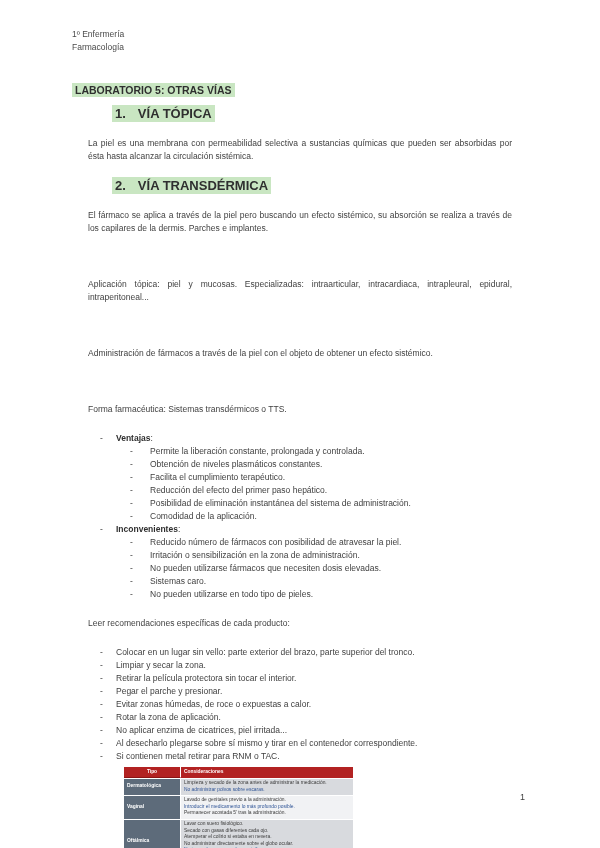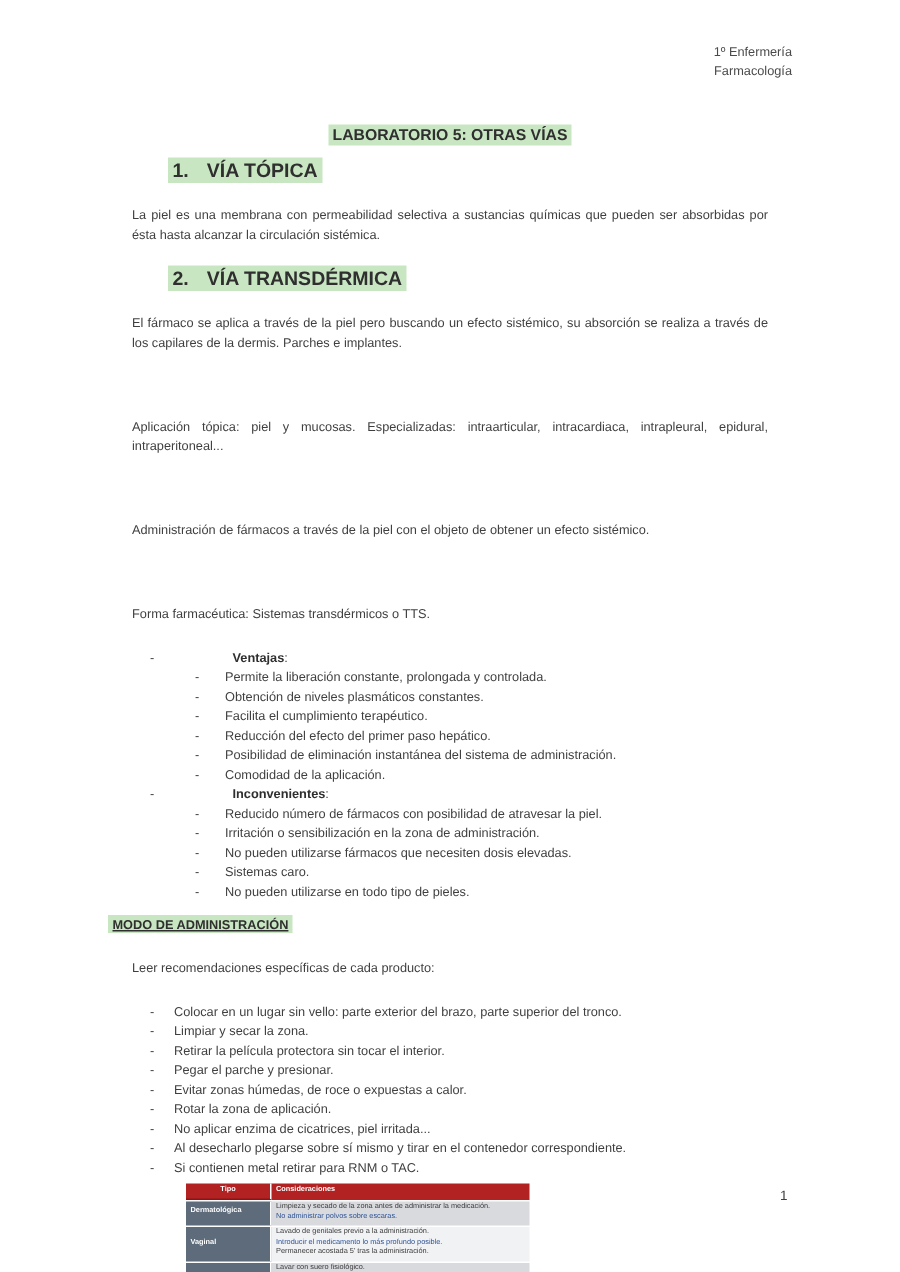--- a/index.html
+++ b/index.html
@@ -6,36 +6,36 @@
   .page{
     position:relative;
     width:600px;height:848px;
     background:#ffffff;
     font-family:"Liberation Sans","DejaVu Sans",sans-serif;
     color:#3f3f3f;
     box-sizing:border-box;
     padding:28px 72px 0 72px;
     overflow:hidden;
   }
-  .hdr-right{ text-align:right; font-size:8.5px; line-height:13px; color:#4a4a4a;}
-  .title-row{ text-align:center; margin-top:30px; font-size:10.5px; font-weight:bold; color:#2f2f2f;}
+  .hdr-right{ font-size:8.5px; line-height:13px; color:#4a4a4a;}
+  .title-row{ margin-top:30px; font-size:10.5px; font-weight:bold; color:#2f2f2f;}
   .hl{ background:var(--hl); padding:1px 3px;}
   .sec-head{ margin-left:40px; margin-top:11px; font-size:13px; font-weight:bold; color:#2f2f2f; line-height:14px;}
   .sec-head .num{ margin-right:12px;}
   .para{ font-size:8.5px; line-height:13px; text-align:justify; color:#3f3f3f; margin:16px;}
   .gap{ height:11px;}
   .modo-head{ margin-top:8px; font-size:8.5px; font-weight:bold; color:#2f2f2f; line-height:14px;}
   .modo-head .hl{ text-decoration:underline;}
   .list{ font-size:8.5px; line-height:13px; color:#3f3f3f;}
   .li{ display:flex; align-items:flex-start;}
   .lvl1 .li{ margin-left:28px;}
   .lvl1 .dash{ width:16px; flex:none;}
   .lvl2 .li{ margin-left:58px;}
   .lvl2 .dash{ width:20px; flex:none;}
-  .li-label{ font-weight:bold; color:#2f2f2f;margin-left:39px;}
+  .li-label{ font-weight:bold; color:#2f2f2f;}
   .li-text{ flex:1;}
   
   .ttable{ margin:4px auto 0 52px; width:229px; border-collapse:collapse; font-size:4.9px; line-height:6.6px;}
   .ttable .thead{ display:flex; background:var(--th-red); color:#fff; font-weight:bold;}
   .ttable .th1{ width:57px; flex:none; text-align:center; padding:1.5px 2px; border-right:1px solid #fff; border-bottom:1.5px solid #8c1313; box-sizing:border-box;}
   .ttable .th2{ flex:1; padding:1.5px 3px; box-sizing:border-box;}
   .trow{ display:flex; border-top:1px solid #fff;}
   .tlabel{ width:57px; flex:none; background:var(--label-bg); color:#ffffff; font-weight:bold; padding:2px 3px; box-sizing:border-box; border-right:1px solid #fff; display:flex; align-items:center;}
   .tcons{ flex:1; padding:1.5px 3px; box-sizing:border-box; color:#3b3b3b;}
   .trow.even .tcons{ background:#d8dade;}
@@ -129,23 +129,20 @@
       <div class="li">
         <span class="dash">-</span>
         <span class="li-text">Sistemas caro.</span>
       </div>
       <div class="li">
         <span class="dash">-</span>
         <span class="li-text">No pueden utilizarse en todo tipo de pieles.</span>
       </div>
     </div>
 
-  <div class="modo-head">
-    <span class="hl">MODO DE ADMINISTRACIÓN</span>
-  </div>
   <p class="para">Leer recomendaciones específicas de cada producto:</p>
   <div class="list lvl1">
       <div class="li">
         <span class="dash">-</span>
         <span class="li-text">Colocar en un lugar sin vello: parte exterior del brazo, parte superior del tronco.</span>
       </div>
       <div class="li">
         <span class="dash">-</span>
         <span class="li-text">Limpiar y secar la zona.</span>
       </div>

